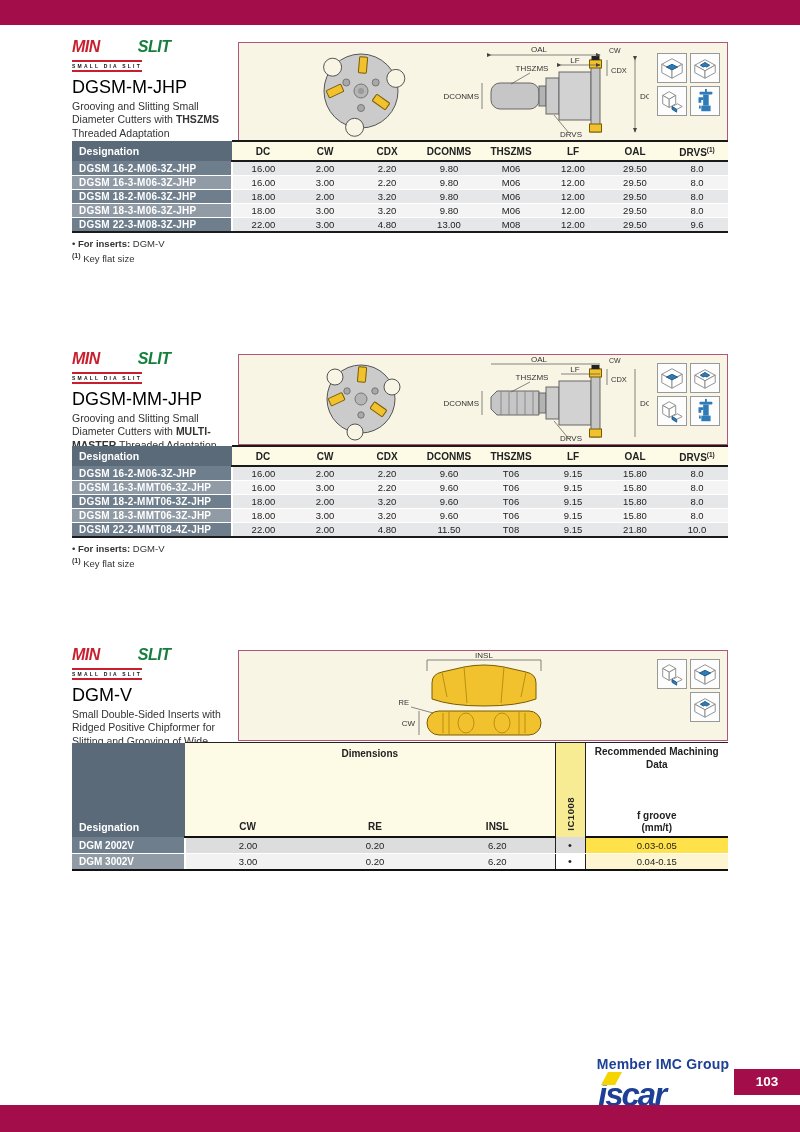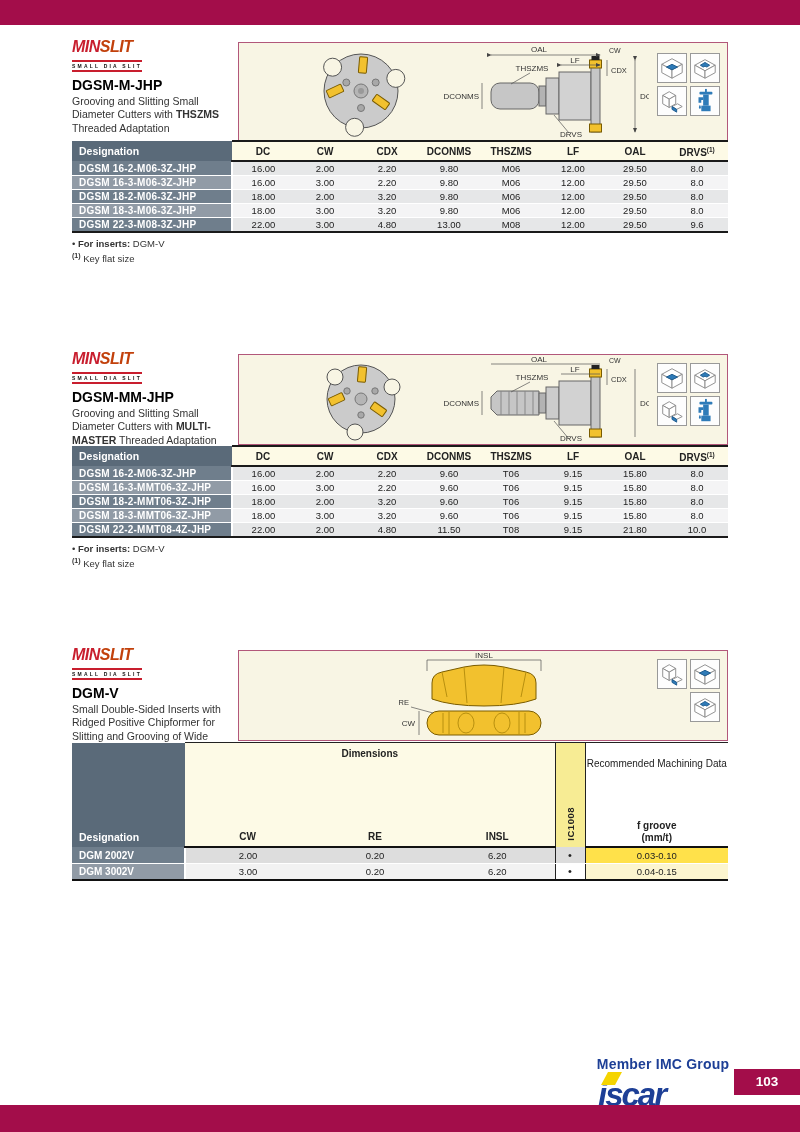--- a/index.html
+++ b/index.html
@@ -6,24 +6,24 @@
   .page{position:relative;width:800px;height:1132px;background:#ffffff;overflow:hidden;
         font-family:"Liberation Sans",sans-serif;color:#222;}
   .bar{position:absolute;left:0;width:800px;background:#a30d4a;}
   .topbar{top:0;height:25px;}
   .botbar{top:1105px;height:27px;}
 
   
   .sec-head{position:absolute;left:72px;width:164px;}
   .logo-line{font-style:italic;font-weight:bold;font-size:16px;letter-spacing:-0.5px;line-height:14px;}
   .logo-red{color:#c81e2e;}
-  .logo-blk{color:#c2410c;}
+  .logo-blk{color:#15803d;margin-left:38px;}
   .logo-tag{display:inline-block;border-top:2px solid #c81e2e;border-bottom:2px solid #c81e2e;
             font-size:5px;font-weight:bold;letter-spacing:2.2px;color:#111;padding:1px 0;margin-top:1px;}
-  .sec-title{font-weight:bold;font-size:14px;color:#000;margin-top:5px;margin-bottom:2px;}
+  .sec-title{font-weight:normal;font-size:18px;color:#000;margin-top:5px;margin-bottom:2px;}
   .sec-desc{font-size:10.5px;color:#333;line-height:1.28;}
 
   
   .diagram{position:absolute;left:238px;width:488px;background:#f8f5e4;border:1px solid #b2577a;}
   .icon-grid{position:absolute;top:10px;right:7px;display:grid;grid-template-columns:30px 30px;grid-gap:3px;}
   .icon-box{width:30px;height:30px;background:#fdfdfd;border:1px solid #999;box-sizing:border-box;
             display:flex;align-items:center;justify-content:center;}
   .icon-box.empty{visibility:hidden;}
 
   
@@ -54,21 +54,21 @@
   .ins thead tr.r1 th{height:56px;}
   .ins thead tr.r2 th{height:28px;}
   .ins th.desig3{background:#5a6a79;color:#fff;text-align:left;vertical-align:bottom;
                  padding:0 0 4px 7px;font-size:10.5px;font-weight:bold;}
   .ins th.dims{background:#fdfae6;vertical-align:top;padding-top:5px;font-weight:bold;border-top:1px solid #222;}
   .ins th.colh{background:#fdfae6;vertical-align:bottom;padding-bottom:4px;font-weight:bold;}
   .ins th.ich{background:#f7ec94;border-left:1px solid #222;border-right:1px solid #222;
               border-top:1px solid #222;vertical-align:bottom;padding-bottom:4px;}
   .ins .vert{writing-mode:vertical-rl;transform:rotate(180deg);font-size:9.5px;font-weight:bold;
              letter-spacing:0.5px;display:inline-block;}
-  .ins th.rec{background:#fff;vertical-align:top;padding-top:15px;font-weight:normal;border-top:1px solid #222;line-height:1.25;}
+  .ins th.rec{background:#fff;vertical-align:top;padding-top:3px;font-weight:bold;border-top:1px solid #222;line-height:1.25;}
   .ins th.fgh{background:#fff;vertical-align:bottom;padding-bottom:2px;font-weight:bold;line-height:1.2;}
   .ins thead tr.r2 th{border-bottom:2px solid #111;}
   .ins tbody th{height:15px;line-height:15px;background:#6f7e8c;color:#fff;text-align:left;
                 padding-left:7px;font-weight:bold;font-size:10px;border-right:2px solid #fff;
                 border-bottom:1px solid #fff;}
   .ins tbody tr:nth-child(even) th{background:#919ba6;}
   .ins tbody td{height:15px;line-height:15px;text-align:center;font-size:9.5px;background:#dddddd;
                 border-bottom:1px solid #fff;}
   .ins tbody tr:nth-child(even) td{background:#f2f2f2;}
   .ins tbody td.ic{background:#dcdcdc;border-left:1px solid #222;border-right:1px solid #222;font-size:11px;}
@@ -568,21 +568,21 @@
         <th class="fgh"><span>f groove</span><br><span>(mm/t)</span></th>
       </tr>
     </thead>
     <tbody>
         <tr>
           <th>DGM 2002V</th>
           <td>2.00</td>
           <td>0.20</td>
           <td>6.20</td>
           <td class="ic">•</td>
-          <td class="fg">0.03-0.10</td>
+          <td class="fg">0.03-0.05</td>
         </tr>
         <tr>
           <th>DGM 3002V</th>
           <td>3.00</td>
           <td>0.20</td>
           <td>6.20</td>
           <td class="ic">•</td>
           <td class="fg">0.04-0.15</td>
         </tr>
       </tbody>

